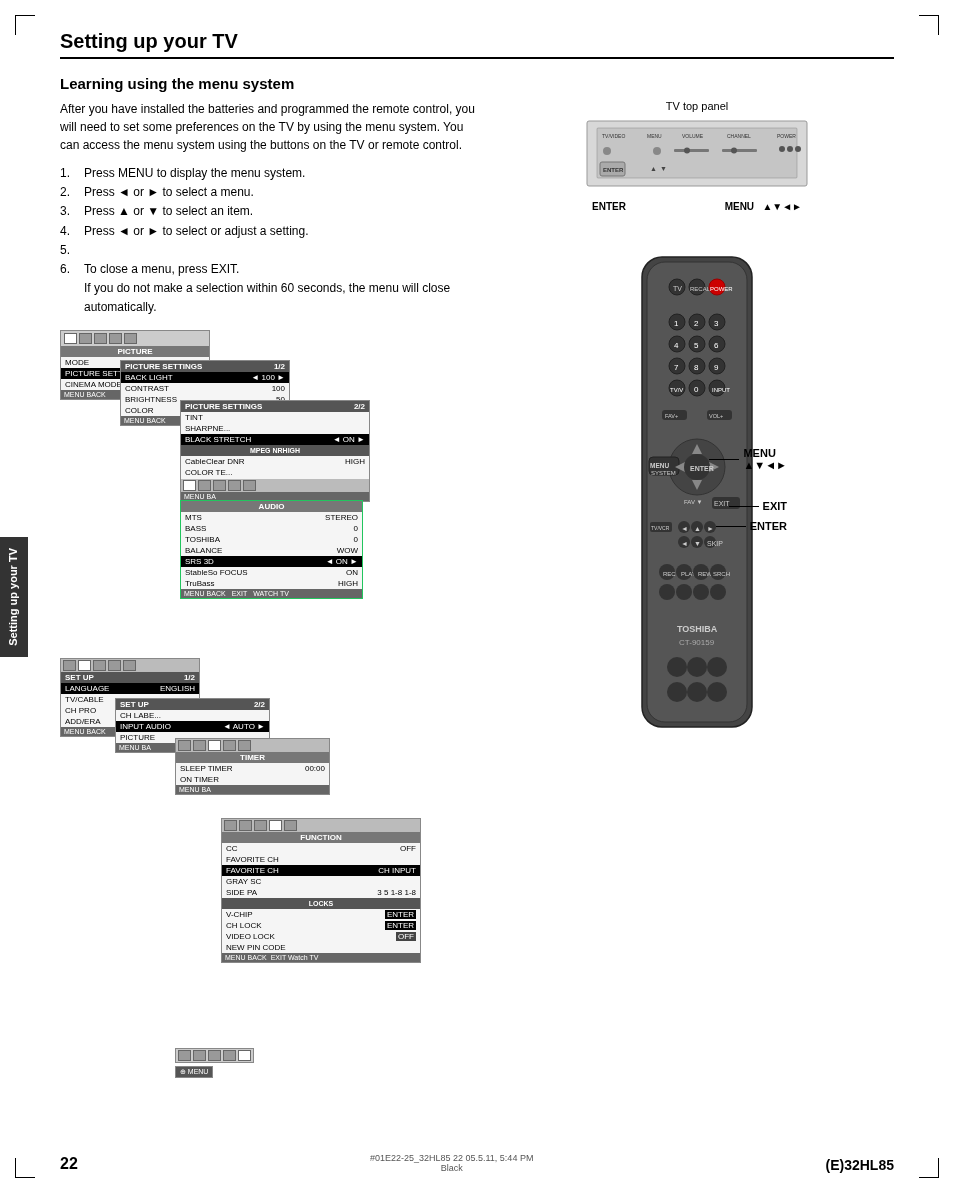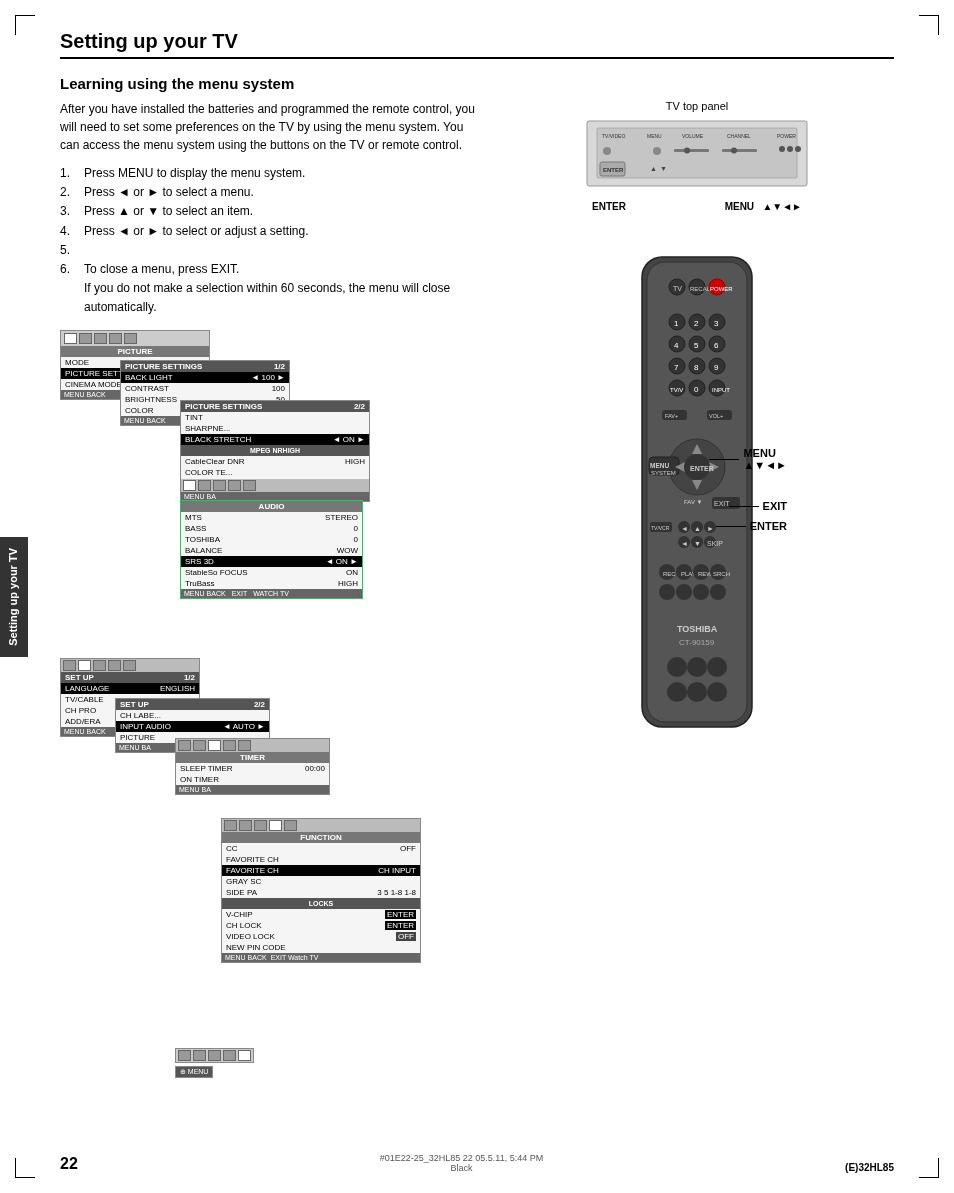--- a/index.html
+++ b/index.html
@@ -139,21 +139,21 @@
       font-size: 16px;
       font-weight: bold;
     }
     .footer-file-info {
       font-size: 9px;
       color: #555;
       text-align: center;
       margin-top: 20px;
     }
     .footer-model {
-      font-size: 10px;
+      font-size: 14px;
       font-weight: bold;
       text-align: left;
     }
 
     .screen-row {
       display: flex;
       justify-content: space-between;
       padding: 1px 4px;
       font-size: 8px;
       min-height: 11px;

